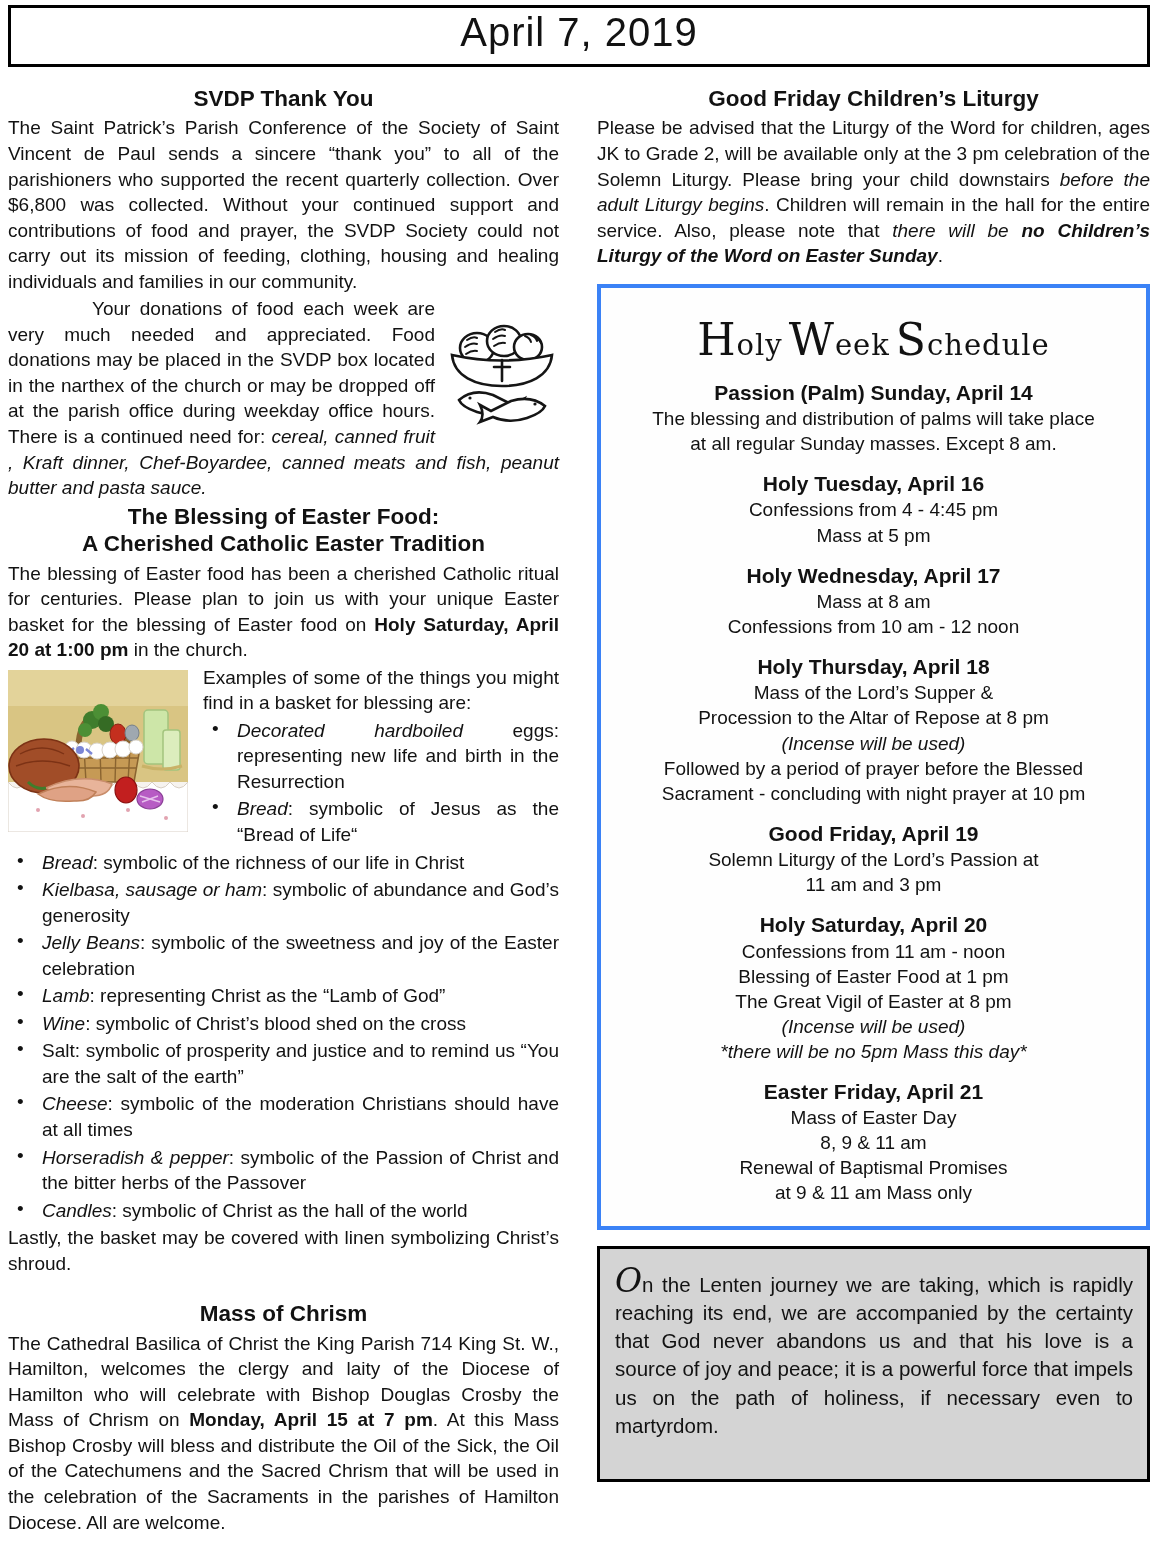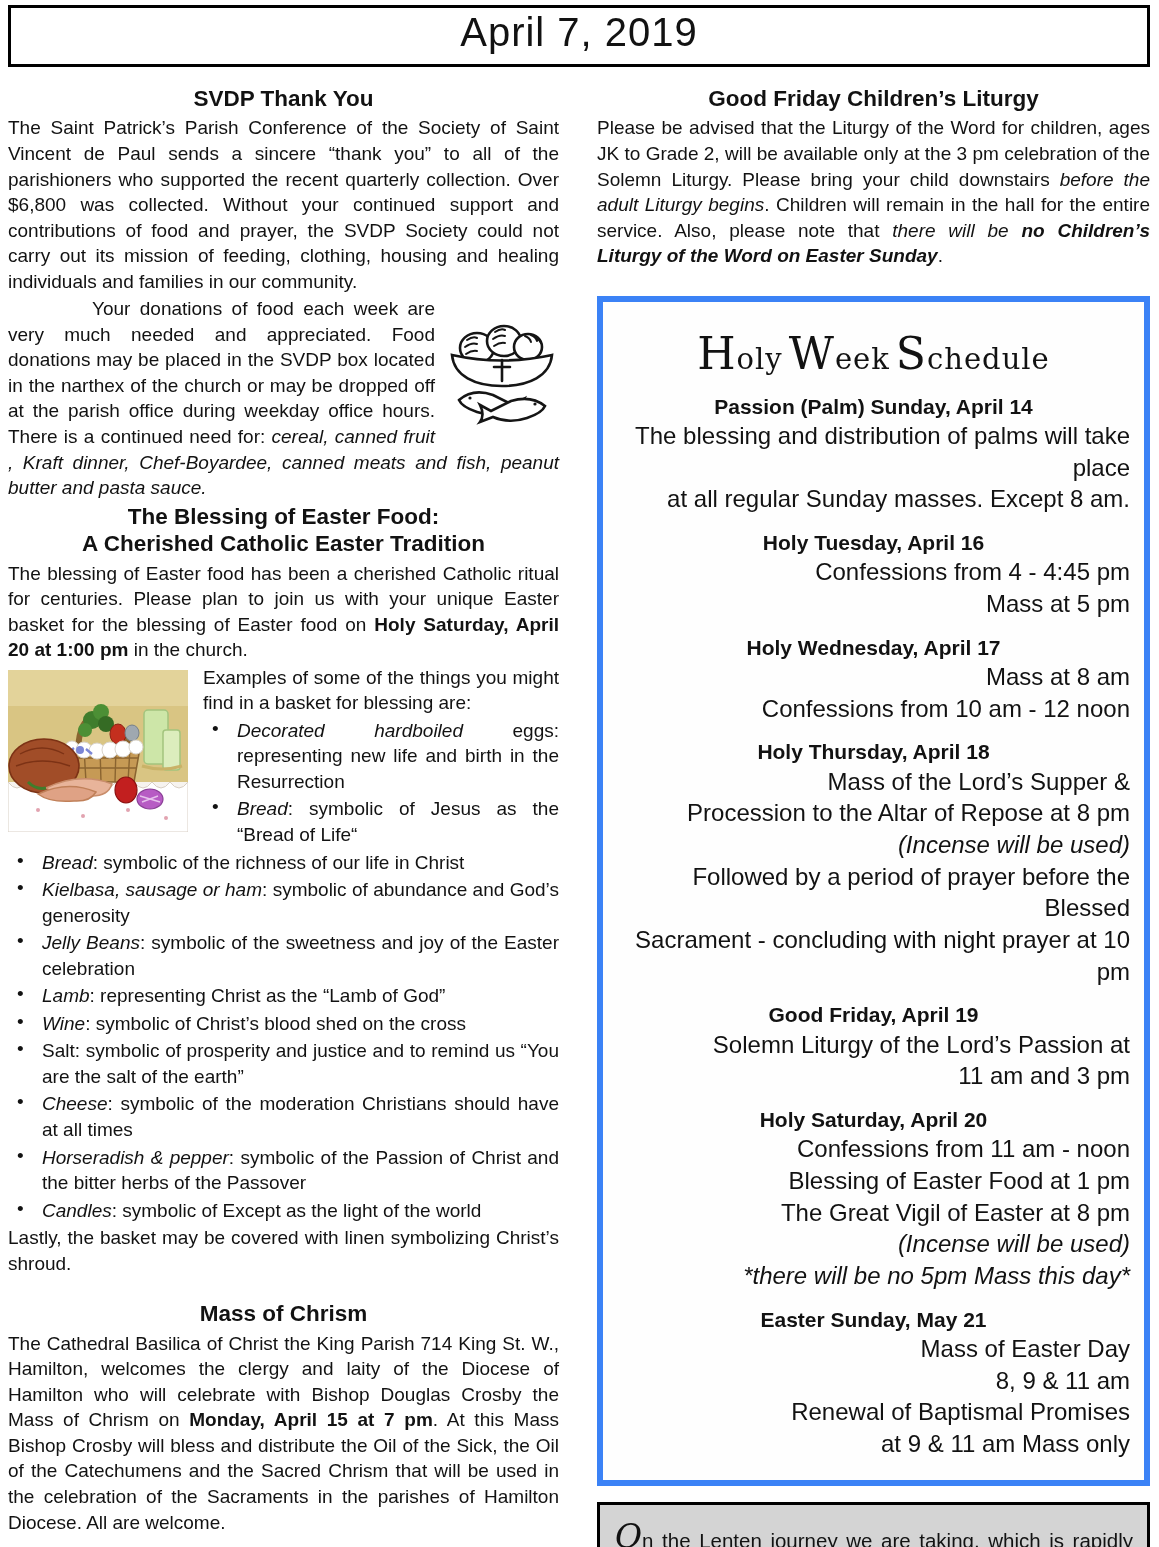--- a/index.html
+++ b/index.html
@@ -50,37 +50,37 @@
   }
 
   
   ul.basket-list { list-style:none; }
   ul.basket-list li { display:flex; margin:2px 0; }
   ul.basket-list .bullet { flex:none; width:34px; padding-left:9px; font-size:19px; }
   ul.basket-list .btext { flex:1; }
 
   
   .schedule-box {
-    border:6px solid #3b82f6;
-    margin-top:27px;
+    border:4px solid #3b82f6;
+    margin-top:15px;
     padding:16px 14px 20px 14px;
     text-align:center;
     background:#fefefe;
   }
   .hws-title {
     font-family:"DejaVu Serif", serif;
     letter-spacing:1px;
     margin:10px 0 14px 0;
     font-weight:normal;
   }
   .hws-title .word { font-size:29px; margin:0 3px; }
   .hws-title .cap  { font-size:44px; }
   .entry { margin:14px 0 0 0; }
   .entry h3 { font-size:21px; font-weight:bold; line-height:1.3; }
-  .entry .line { font-size:24px; line-height:1.32;text-align:right; }
+  .entry .line { font-size:19px; line-height:1.32; }
   .entry .line.i { font-style:italic; }
 
   
   .quote-box {
     border:3px solid #000;
     background:#d4d4d4;
     margin-top:16px;
     height:236px;
     padding:22px 14px 16px 15px;
     display:flex; flex-direction:column;
@@ -205,21 +205,21 @@
           <li>
             <span class="bullet">•</span>
             <span class="btext"><span class="i">Cheese</span><span>: symbolic of the moderation Christians should have at all times</span></span>
           </li>
           <li>
             <span class="bullet">•</span>
             <span class="btext"><span class="i">Horseradish &amp; pepper</span><span>: symbolic of the Passion of Christ and the bitter herbs of the Passover</span></span>
           </li>
           <li>
             <span class="bullet">•</span>
-            <span class="btext"><span class="i">Candles</span><span>: symbolic of Except as the light of the world</span></span>
+            <span class="btext"><span class="i">Candles</span><span>: symbolic of Christ as the hall of the world</span></span>
           </li>
         </ul>
 
       <p class="body"><span>Lastly, the basket may be covered with linen symbolizing Christ’s shroud.</span></p>
 
       <h2 class="section" style="margin-top:24px">Mass of Chrism</h2>
       <p class="body"><span>The Cathedral Basilica of Christ the King Parish 714 King St. W., Hamilton, welcomes the clergy and laity of the Diocese of Hamilton who will celebrate with Bishop Douglas Crosby the Mass of Chrism on </span><span class="b">Monday, April 15 at 7 pm</span><span>.  At this Mass Bishop Crosby will bless and distribute the Oil of the Sick,  the Oil of the Catechumens and the Sacred Chrism that will be used in the celebration of the Sacraments in the parishes of Hamilton Diocese.  All are welcome.</span></p>
     </div>
 
     <div class="col-right">
@@ -260,21 +260,21 @@
             </div>
             <div class="entry">
               <h3>Holy Saturday, April 20</h3>
               <div class="line">Confessions from 11 am - noon</div>
               <div class="line">Blessing of Easter Food at 1 pm</div>
               <div class="line">The Great Vigil of Easter at 8 pm</div>
               <div class="line i">(Incense will be used)</div>
               <div class="line i">*there will be no 5pm Mass this day*</div>
             </div>
             <div class="entry">
-              <h3>Easter Sunday, May 21</h3>
+              <h3>Easter Friday, April 21</h3>
               <div class="line">Mass of Easter Day</div>
               <div class="line">8, 9 &amp; 11 am</div>
               <div class="line">Renewal of Baptismal Promises</div>
               <div class="line">at 9 &amp; 11 am Mass only</div>
             </div>
           </div>
       </div>
 
       <div class="quote-box">
         <div class="qtext">

